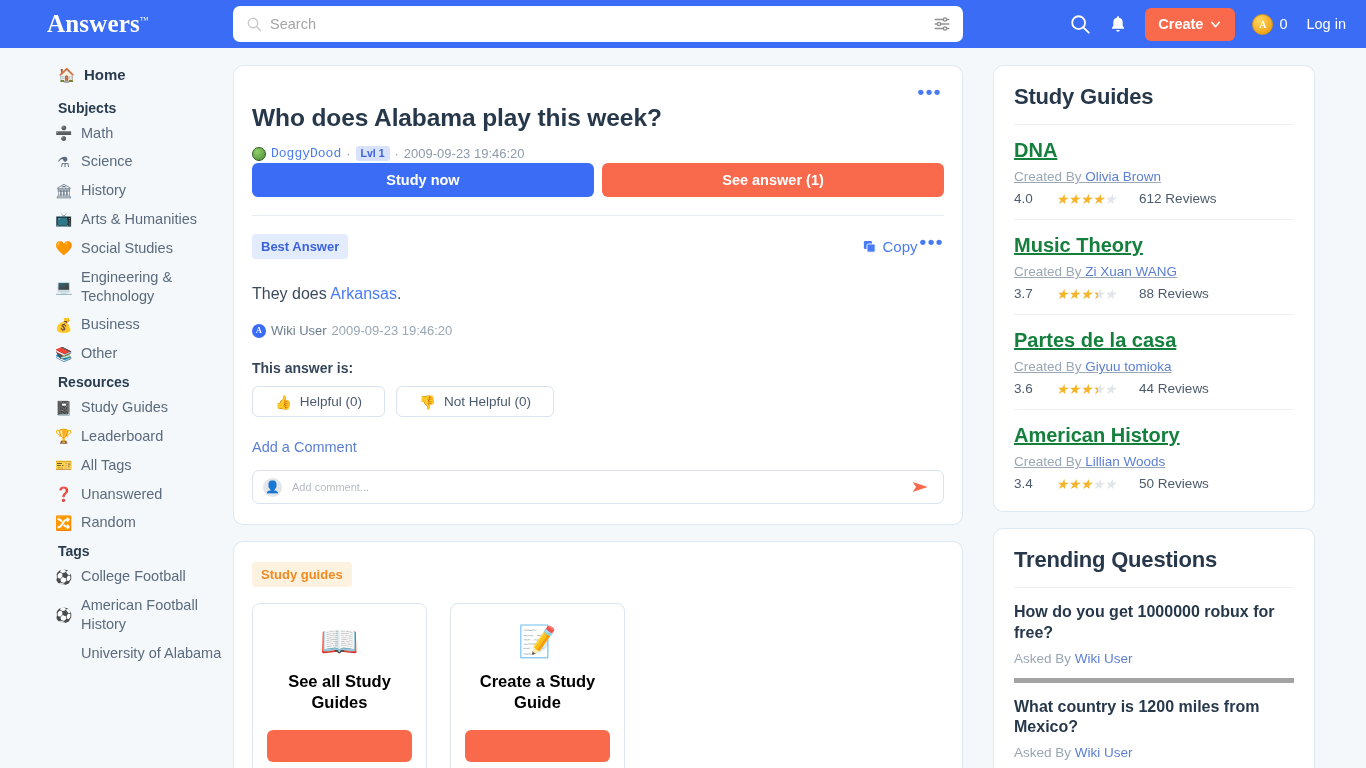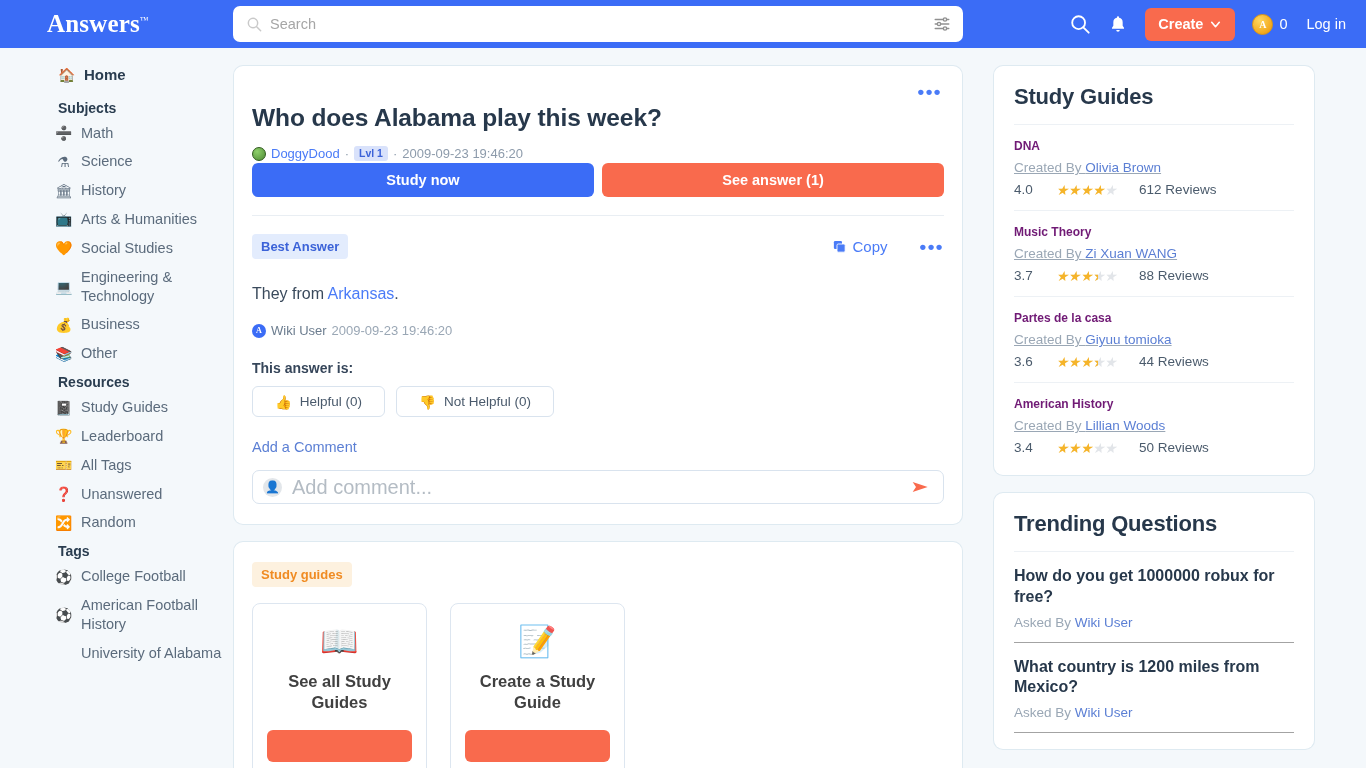--- a/index.html
+++ b/index.html
@@ -183,21 +183,21 @@
     margin-top: 14px;
     font-size: 13px;
     color: #8d9bab;
   }
   .avatar-sm {
     width: 14px; height: 14px; border-radius: 50%;
     background: radial-gradient(circle at 35% 30%, #8ed06b, #4e8a34);
     border: 1px solid #2f5a1d;
     flex: 0 0 14px;
   }
-  .uname { color: #4a7bf7; cursor: pointer; }
+  .uname { color: #4a7bf7; cursor: pointer; font-family: Liberation Mono, monospace; }
   .lvl-badge {
     background: #d9e2fb;
     color: #3b62d8;
     font-size: 10.5px;
     font-weight: 700;
     border-radius: 3px;
     padding: 2px 5px;
     line-height: 1;
   }
   .btn-row { display: flex; gap: 8px; margin-top: 2px; }
@@ -228,22 +228,21 @@
     color: #3b62d8;
     font-size: 13px;
     font-weight: 700;
     border-radius: 4px;
     padding: 6px 9px;
     line-height: 1;
   }
   .copy-grp {
     margin-left: auto;
     display: flex;
-    align-items: center;
-    gap: 32px;
+    gap: 2px;
   }
   .copy-btn {
     display: flex; align-items: center; gap: 6px;
     color: #4a7bf7; font-size: 15px; cursor: pointer;
   }
   .copy-ico { width: 15px; height: 15px; flex: 0 0 15px; }
   .ans-dots { position: static; }
 
   .ans-body {
     font-size: 16px;
@@ -297,21 +296,21 @@
   }
   .comment-avatar {
     width: 19px; height: 19px; border-radius: 50%;
     background: #e2e6ea;
     flex: 0 0 19px;
     display: flex; align-items: center; justify-content: center;
     font-size: 12px;
   }
   .comment-input {
     flex: 1; border: none; outline: none;
-    font-size: 20px; padding: 0 10px; color: #333;
+    font-size: 11px; padding: 0 10px; color: #333;
     font-family: "Liberation Sans", sans-serif; background: transparent;
   }
   .comment-input::placeholder { color: #b4bcc4; }
   .send-ico { width: 20px; height: 18px; flex: 0 0 20px; cursor: pointer; }
 
   
   .sg-card {
     background: #fff;
     border-radius: 9px;
     width: 728px;
@@ -332,21 +331,21 @@
   .sg-tiles { display: flex; gap: 23px; margin-top: 16px; }
   .sg-tile {
     width: 175px;
     border: 1px solid #dde6f0;
     border-radius: 8px;
     padding: 22px 14px 16px 14px;
     text-align: center;
   }
   .sg-ico { font-size: 31px; line-height: 1; }
   .sg-title {
-    font-size: 16.5px; font-weight: 700; color: #404040;
+    font-size: 16.5px; font-weight: 700; color: #000000;
     margin-top: 14px; line-height: 1.25;
   }
   .sg-btn {
     background: #f96a4d; border: none; border-radius: 6px;
     height: 32px; width: 100%; margin-top: 18px; cursor: pointer;
   }
 
   
   .right {
     flex: 0 0 386px;
@@ -360,40 +359,40 @@
     box-shadow: 0 0 0 1px rgba(220,232,240,.9);
   }
   .panel + .panel { margin-top: 18px; }
   .panel-title {
     font-size: 22px; font-weight: 700; color: #27384b; letter-spacing: -.2px;
   }
   .panel-rule { height: 1px; background: #edf1f5; margin: 14px 0 0 0; }
   .sg-item { padding: 14px 0 13px 0; border-bottom: 1px solid #edf1f5; }
   .sg-item:last-child { border-bottom: none; padding-bottom: 4px; }
   .sg-item-name {
-    font-size: 12px; font-weight: 700; color: #701a75; cursor: pointer;
+    font-size: 20px; font-weight: 700; color: #15803d; cursor: pointer; text-decoration: underline;
   }
   .sg-item-sub { font-size: 13.5px; color: #9aa7b5; margin-top: 7px; text-decoration: underline; }
   .sg-item-sub a { color: #5b7fd4; text-decoration: none; cursor: pointer; }
   .rating-row {
     display: flex; align-items: center; gap: 23px; margin-top: 7px;
     font-size: 13.5px; color: #4b5b6c;
   }
   .stars { display: flex; gap: 0px; letter-spacing: -.5px; }
   .star { font-size: 14px; color: #e2e5e9; line-height: 1; position: relative; }
   .star.full { color: #f5b42a; }
   .star.half {
     color: #e2e5e9;
   }
   .star.half::before {
     content: '★';
     position: absolute; left: 0; top: 0;
     width: 50%; overflow: hidden; color: #f5b42a;
   }
-  .tq-item { padding: 14px 0 12px 0; border-bottom: 1px solid #a3a3a3; }
+  .tq-item { padding: 14px 0 12px 0; border-bottom: 5px solid #a3a3a3; }
   .tq-q { font-size: 16px; font-weight: 700; color: #27384b; cursor: pointer; line-height: 1.3; }
   .tq-sub { font-size: 13.5px; color: #9aa7b5; margin-top: 7px; }
   .tq-sub a { color: #5b7fd4; text-decoration: none; cursor: pointer; }
 </style>
 </head>
 <body>
 
 <div class="header">
   <div class="logo">
     <span class="logo-text"><span>Answers</span><span class="logo-tm">™</span></span>
@@ -557,21 +556,21 @@
                   <rect x="8" y="8" width="13" height="13" rx="2" fill="#4a7bf7" stroke="#fff" stroke-width="1.4"></rect>
                 </svg>
             </span>
             <span>Copy</span>
           </span>
           <span class="dots ans-dots">•••</span>
         </div>
       </div>
 
       <div class="ans-body">
-        <span>They from </span><span class="ans-link">Arkansas</span><span>.</span>
+        <span>They does </span><span class="ans-link">Arkansas</span><span>.</span>
       </div>
 
       <div class="ans-meta">
         <span class="avatar-wiki">A</span>
         <span class="wiki-name">Wiki User</span>
         <span>2009-09-23 19:46:20</span>
       </div>
 
       <div class="ans-label">This answer is:</div>
       <div class="vote-row">

